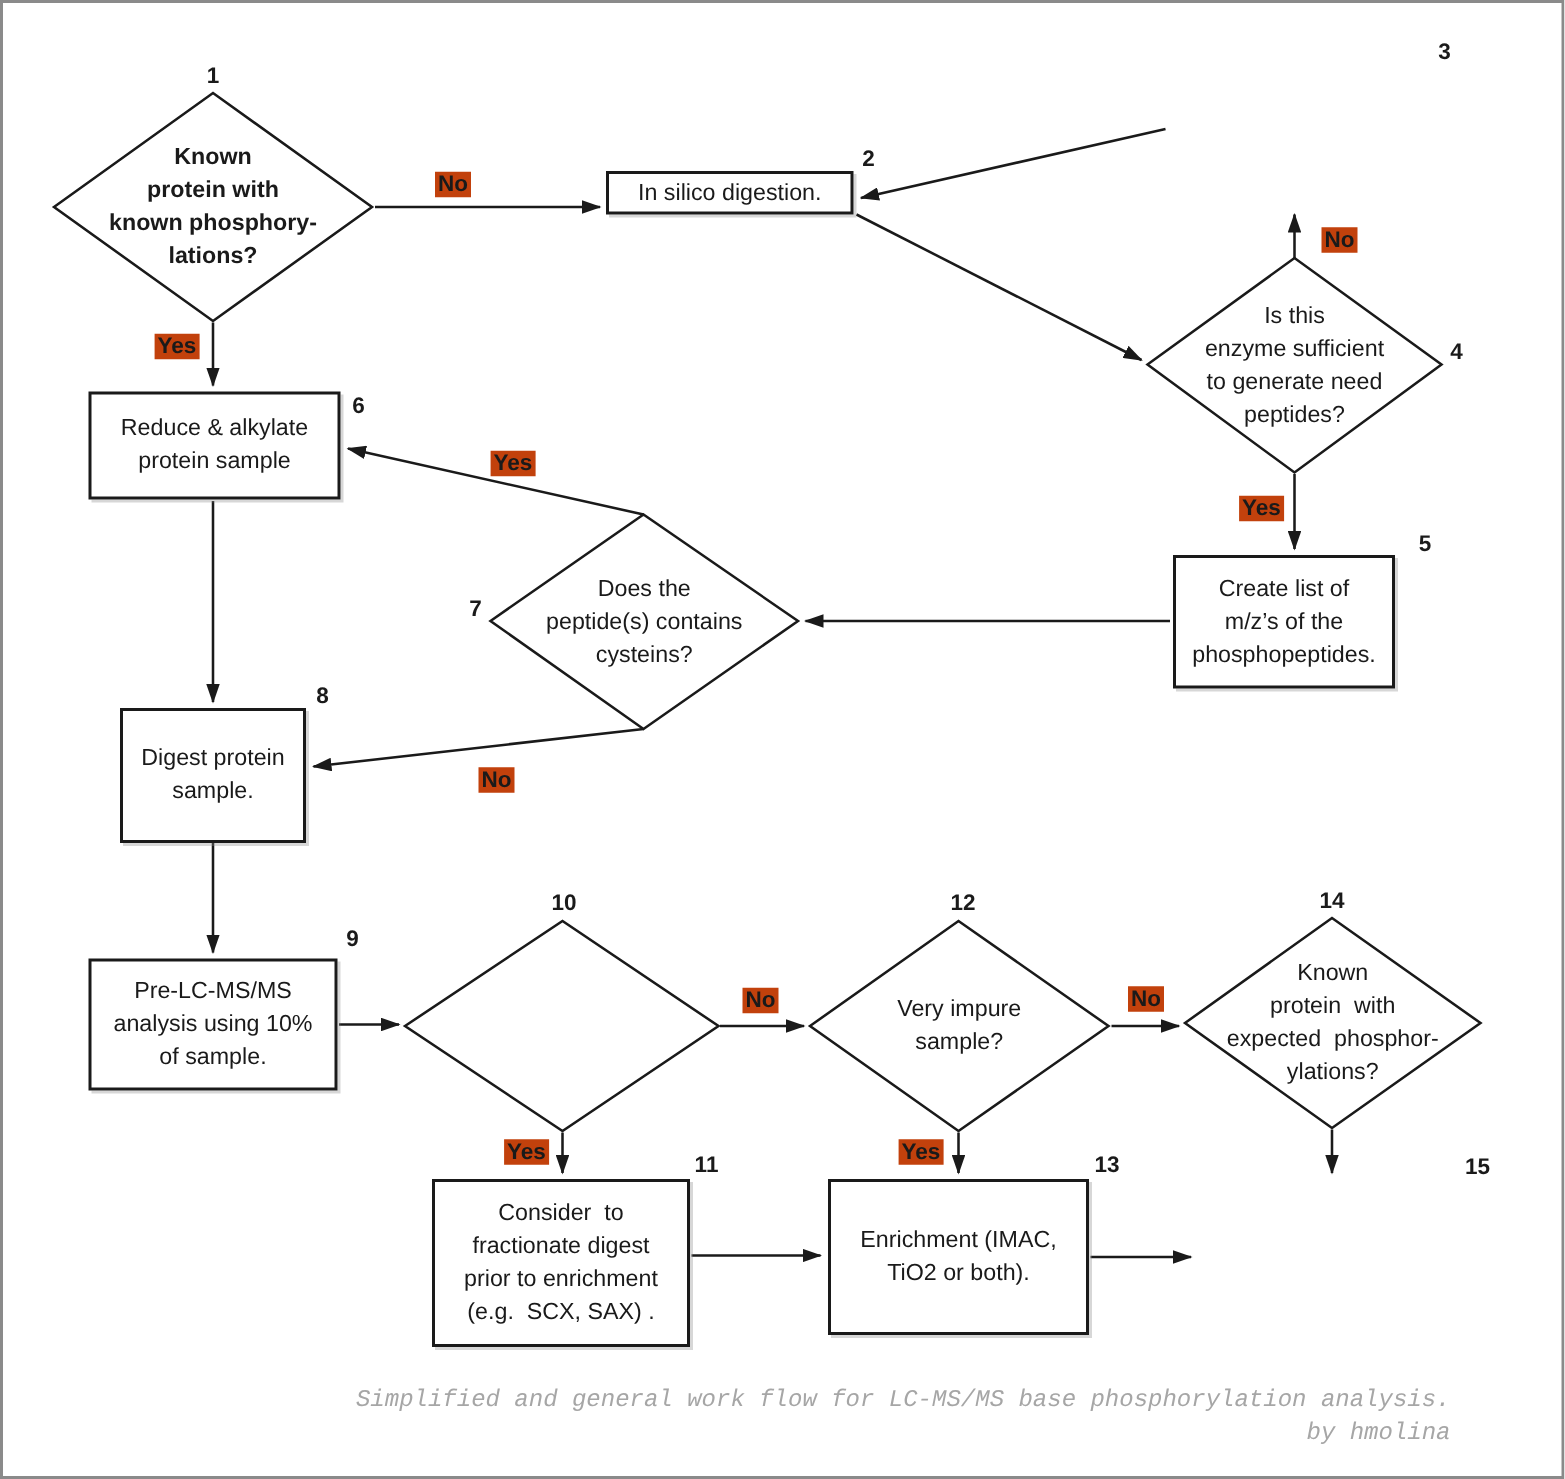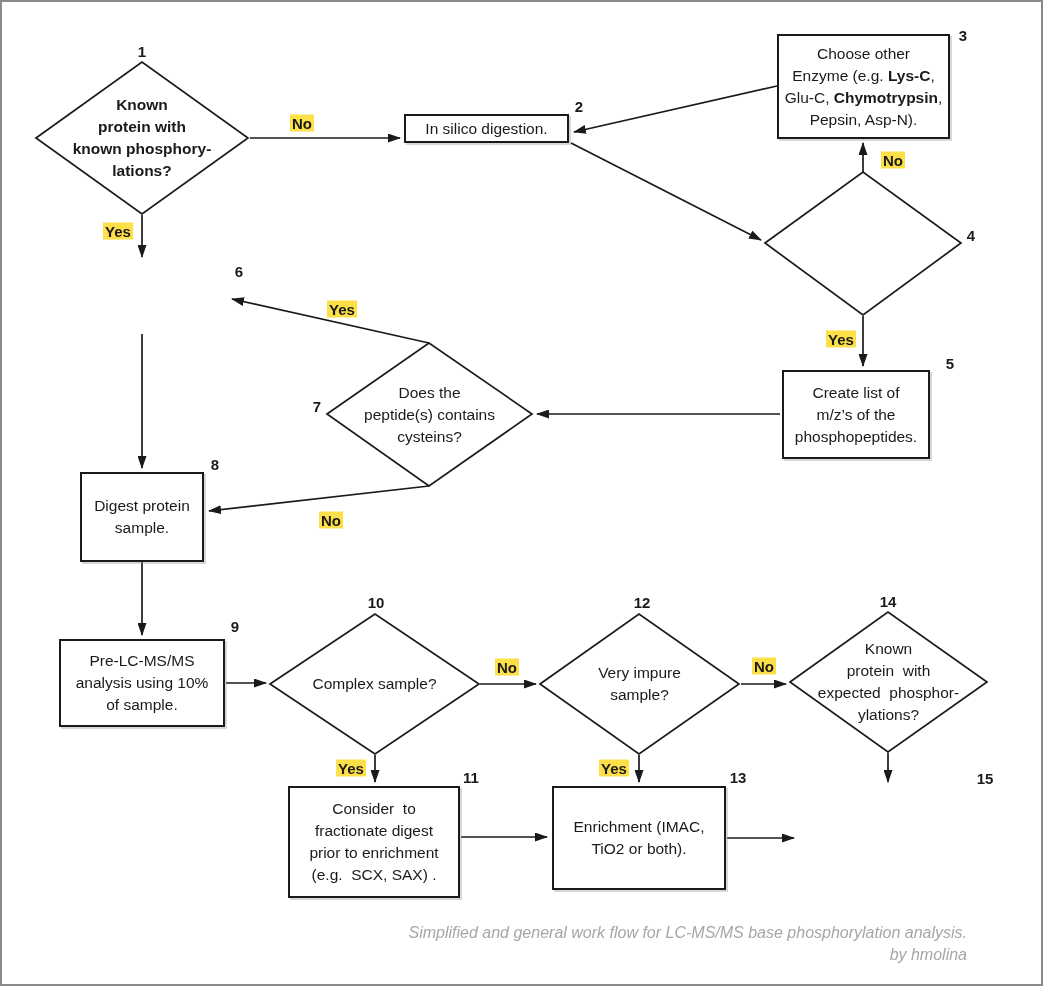--- a/index.html
+++ b/index.html
@@ -21,25 +21,25 @@
   .ntext { width:100%; font-size:15.5px; line-height:22px; white-space:pre-wrap; }
   .tl { white-space:pre-wrap; line-height:22px; font-size:15.5px; }
   .bold .tl, .bold .ntext { font-weight:bold; }
   .ntext .b { font-weight:bold; }
   .num {
     position:absolute; transform:translate(-50%,-50%);
     font-weight:bold; font-size:15px;
   }
   .elabel {
     position:absolute; transform:translate(-50%,-50%);
-    font-weight:bold; font-size:15px; background:#fde047; padding:0 2px;
+    font-weight:bold; font-size:15px; background:#c2410c; padding:0 2px;
   }
   .caption {
     position:absolute; right:74px; top:920px; text-align:right;
-    font-style:italic; font-size:16px; color:#a6a6a6; line-height:22px;
+    font-style:italic; font-size:16px; color:#a6a6a6; line-height:22px;font-family:Liberation Mono, monospace;
   }
 </style>
 </head>
 <body>
 
 <div class="canvas">
 
   <svg class="lines" width="1043" height="986" viewBox="0 0 1043 986">
     <defs>
       <marker id="arr" markerUnits="userSpaceOnUse" markerWidth="13" markerHeight="9" refX="12" refY="4.5" orient="auto">
@@ -74,47 +74,50 @@
     <line x1="459" y1="835" x2="545" y2="835" stroke="#1a1a1a" stroke-width="1.7" marker-end="url(#arr)"></line>
     <line x1="725" y1="836" x2="792" y2="836" stroke="#1a1a1a" stroke-width="1.7" marker-end="url(#arr)"></line>
   </svg>
 
   <div class="dtext bold" style="left:34px;top:60px;width:212px;height:152px">
       <div class="tl">Known</div>
       <div class="tl">protein with</div>
       <div class="tl">known phosphory-</div>
       <div class="tl">lations?</div>
     </div>
+  <div class="dtext" style="left:763px;top:170px;width:196px;height:143px">
+      <div class="tl">Is this</div>
+      <div class="tl">enzyme sufficient</div>
+      <div class="tl">to generate need</div>
+      <div class="tl">peptides?</div>
+    </div>
   <div class="dtext" style="left:325px;top:341px;width:205px;height:143px">
       <div class="tl">Does the</div>
       <div class="tl">peptide(s) contains</div>
       <div class="tl">cysteins?</div>
-    </div>
-  <div class="dtext" style="left:268px;top:612px;width:209px;height:140px">
-      <div class="tl">Complex sample?</div>
     </div>
   <div class="dtext" style="left:538px;top:612px;width:199px;height:140px">
       <div class="tl">Very impure</div>
       <div class="tl">sample?</div>
     </div>
   <div class="dtext" style="left:788px;top:610px;width:197px;height:140px">
       <div class="tl">Known</div>
       <div class="tl">protein  with</div>
       <div class="tl">expected  phosphor-</div>
       <div class="tl">ylations?</div>
     </div>
 
   <div class="rect" style="left:402px;top:112px;width:165px;height:29px">
     <div class="ntext"><div class="tl">In silico digestion.</div></div>
   </div>
-  <div class="rect" style="left:775px;top:32px;width:173px;height:105px">
-    <div class="ntext"><span>Choose other</span><br><span>Enzyme (e.g. </span><span class="b">Lys-C</span><span>,</span><br><span>Glu-C, </span><span class="b">Chymotrypsin</span><span>,</span><br><span>Pepsin, Asp-N).</span></div>
-  </div>
   <div class="rect" style="left:780px;top:368px;width:148px;height:89px">
     <div class="ntext"><div class="tl">Create list of</div><div class="tl">m/z’s of the</div><div class="tl">phosphopeptides.</div></div>
+  </div>
+  <div class="rect" style="left:57px;top:259px;width:168px;height:72px">
+    <div class="ntext"><div class="tl">Reduce &amp; alkylate</div><div class="tl">protein sample</div></div>
   </div>
   <div class="rect" style="left:78px;top:470px;width:124px;height:90px">
     <div class="ntext"><div class="tl">Digest protein</div><div class="tl">sample.</div></div>
   </div>
   <div class="rect" style="left:57px;top:637px;width:166px;height:88px">
     <div class="ntext"><div class="tl">Pre-LC-MS/MS</div><div class="tl">analysis using 10%</div><div class="tl">of sample.</div></div>
   </div>
   <div class="rect" style="left:286px;top:784px;width:172px;height:112px">
     <div class="ntext"><div class="tl">Consider  to</div><div class="tl">fractionate digest</div><div class="tl">prior to enrichment</div><div class="tl">(e.g.  SCX, SAX) .</div></div>
   </div>

